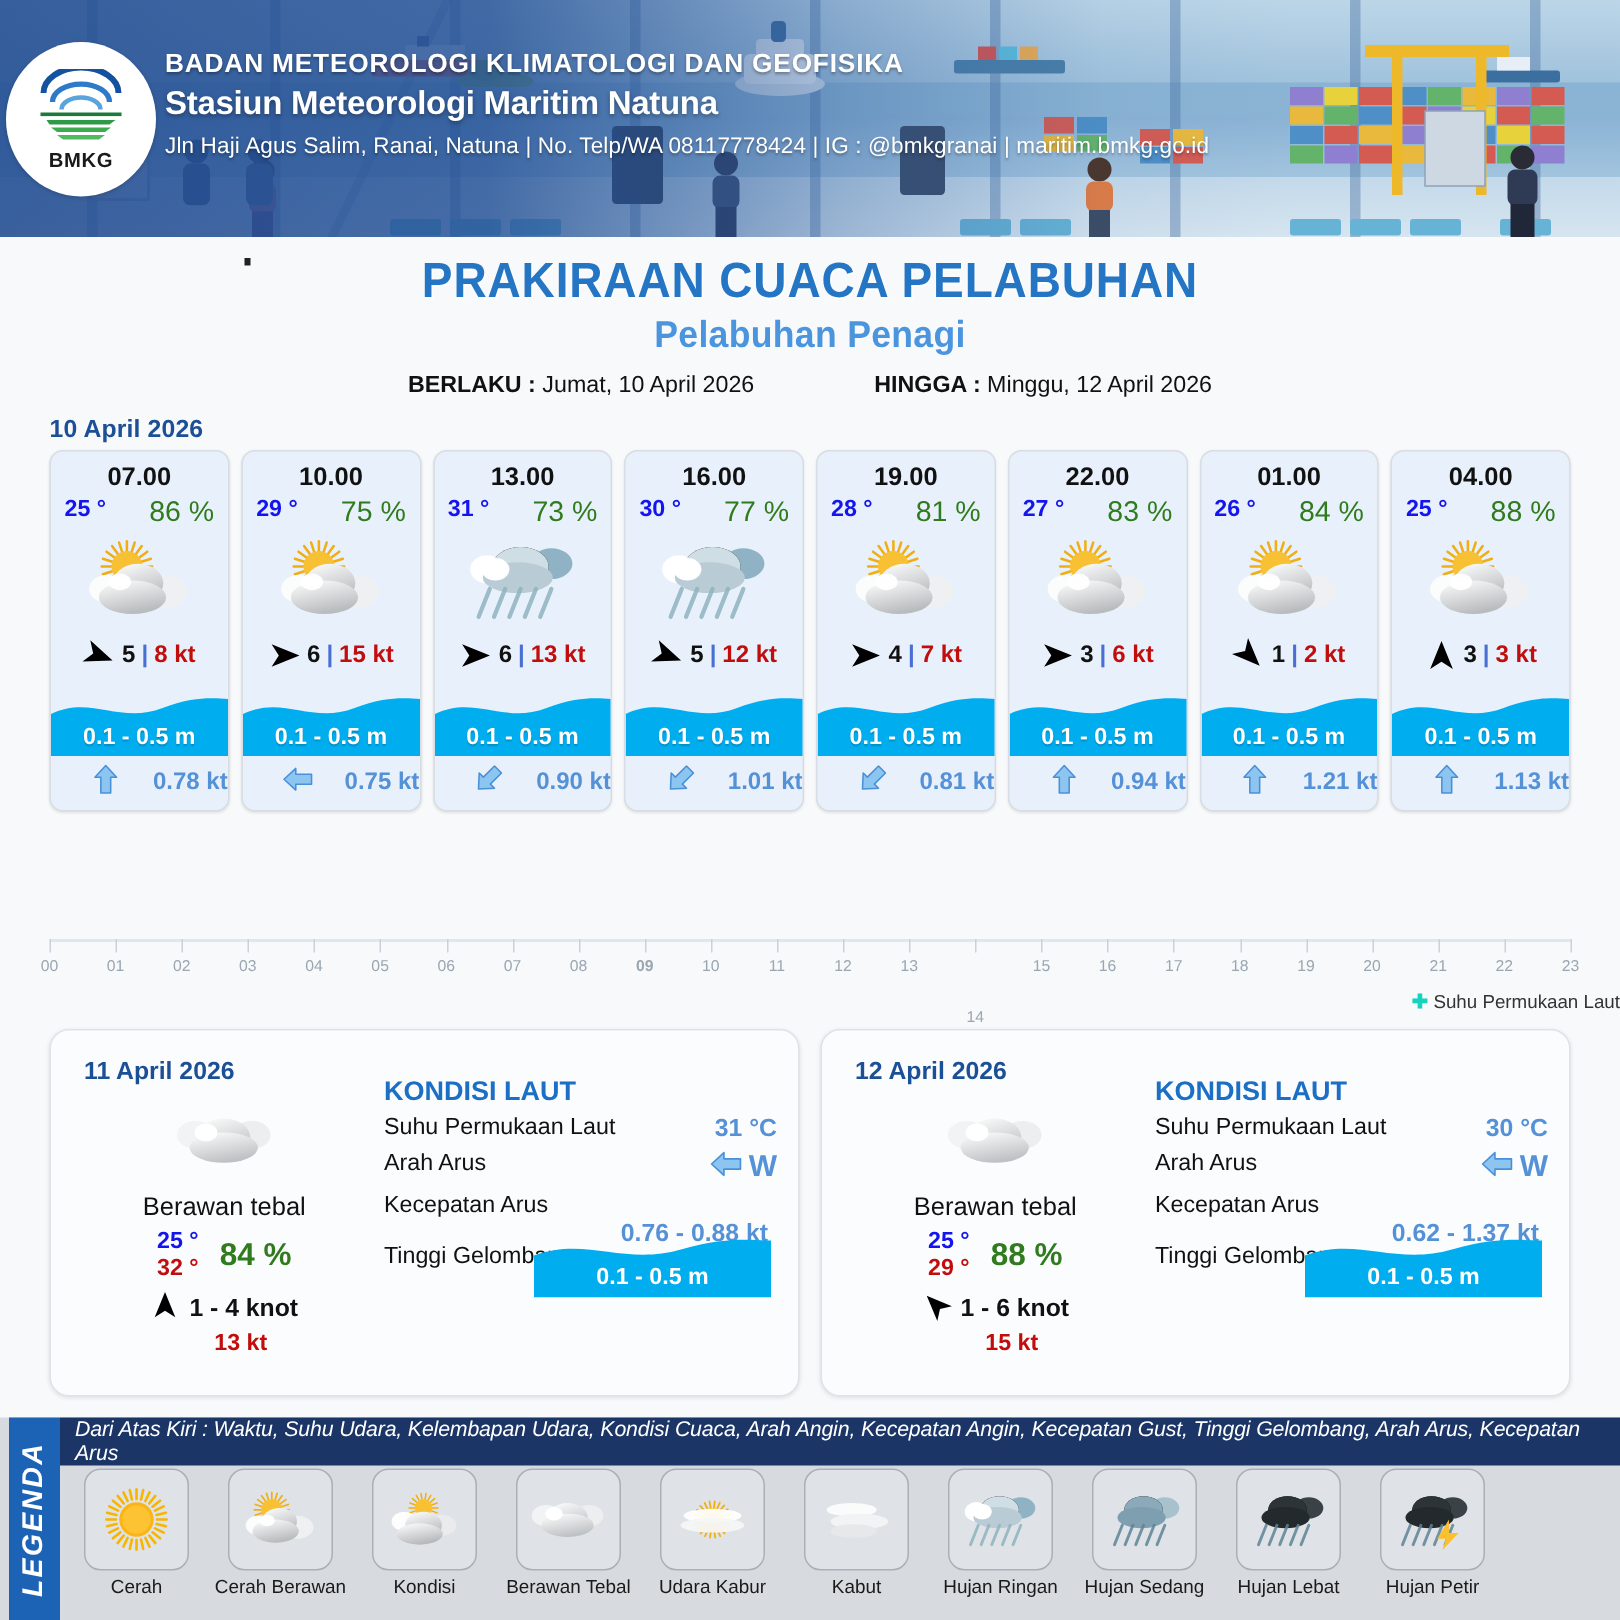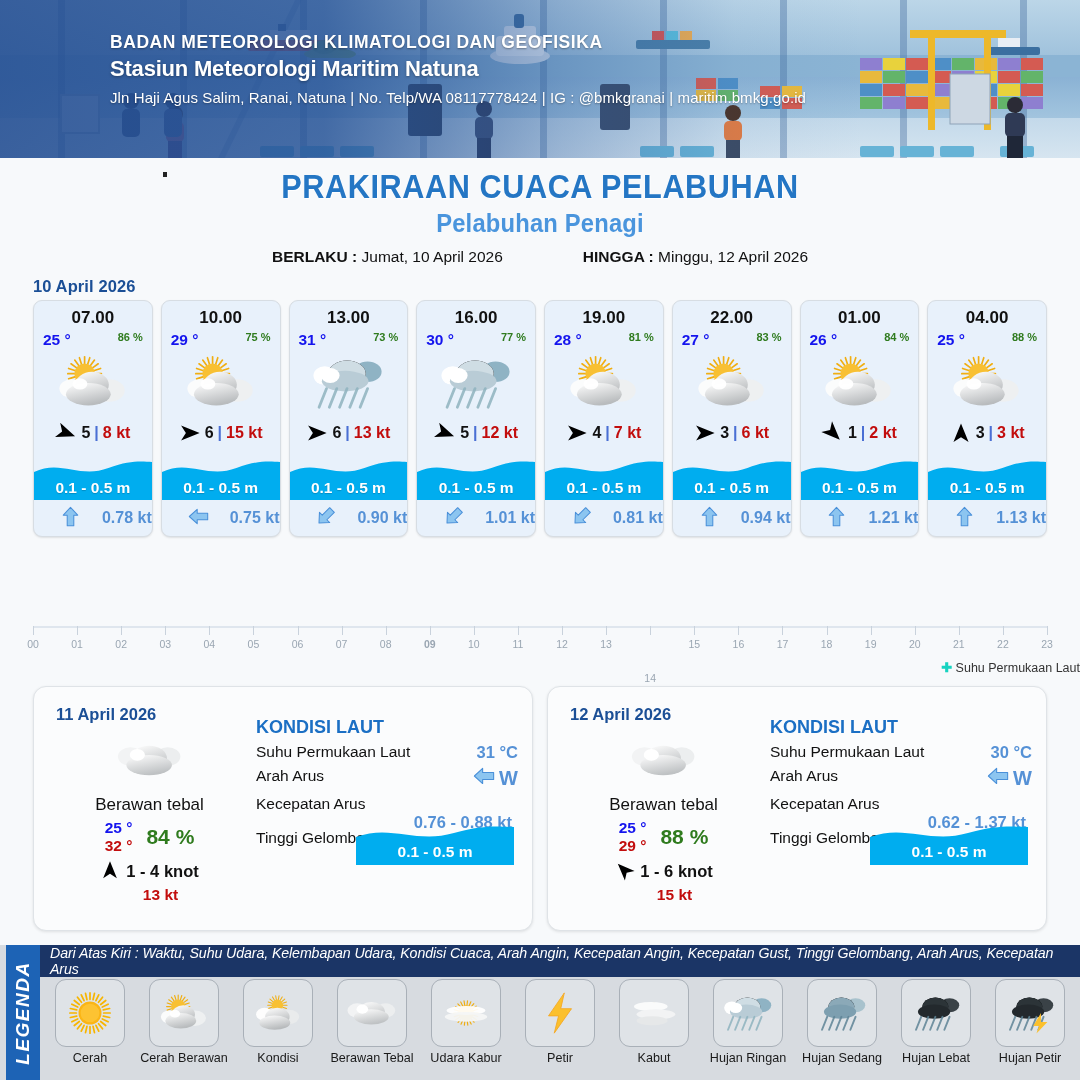--- a/index.html
+++ b/index.html
@@ -85,21 +85,21 @@
   
   .cards { position:absolute; left:33px; top:300px; width:1014px; display:flex; gap:8px; }
   .card {
     width:120px; background:#e8f1fb; border:1px solid #d7dde3; border-radius:9px;
     overflow:hidden; position:relative; box-shadow:0 1px 2px rgba(0,0,0,.10);
     display:flex; flex-direction:column;
   }
   .c-hour { text-align:center; font-size:17px; font-weight:bold; color:#111; padding-top:7px; }
   .c-tr { display:flex; justify-content:space-between; padding:3px 9px 0 9px; }
   .c-temp { font-size:15.5px; font-weight:bold; color:#1414ee; }
-  .c-hum { font-size:11px; font-weight:bold; color:#2f7b1e; }
+  .c-hum { font-size:19px; font-weight:normal; color:#2f7b1e; }
   .c-icon { height:66px; display:flex; align-items:center; justify-content:center; margin-top:1px; }
   .c-wind { display:flex; align-items:center; justify-content:center; gap:4px; height:34px; }
   .c-wind .arr { width:22px; height:22px; display:block; }
   .c-wind .wdir { font-size:16px; font-weight:bold; color:#111; }
   .c-wind .bar { color:#4a6fd4; font-size:16px; font-weight:bold; }
   .c-wind .wspd { font-size:16px; font-weight:bold; color:#c20d0d; }
   .c-wave { position:relative; height:50px; }
   .c-wave .wavebg { position:absolute; left:0; top:0; width:100%; height:50px; }
   .c-wave .wtxt {
     position:absolute; left:0; bottom:3px; width:100%; text-align:center;
@@ -313,20 +313,32 @@
     <rect x="5" y="17" width="20" height="24" rx="5" fill="#2f3a55"></rect>
     <rect x="7" y="40" width="16" height="22" fill="#1f2738"></rect>
   </svg>
 
   <div style="position:absolute;left:408px;top:84px;width:34px;height:52px;background:#2e3a52;border-radius:3px"></div>
   <div style="position:absolute;left:600px;top:84px;width:30px;height:46px;background:#3a4a66;border-radius:3px"></div>
   <div style="position:absolute;left:60px;top:94px;width:40px;height:40px;background:#cfdcea;border:2px solid #9bb0c6"></div>
 
   <div class="banner-overlay"></div>
 
+  <div class="logo-oval">
+    <svg class="logo-mark" viewBox="0 0 62 52">
+      <path d="M6 16 A25 17 0 0 1 56 16" fill="none" stroke="#1452a0" stroke-width="4"></path>
+      <path d="M12 22 A19 12 0 0 1 50 22" fill="none" stroke="#2d7ac8" stroke-width="3.5"></path>
+      <path d="M18 27 A13 8 0 0 1 44 27" fill="none" stroke="#5aa4dd" stroke-width="3"></path>
+      <rect x="4" y="29" width="54" height="2.4" fill="#1d7a3c"></rect>
+      <path d="M8 34 H54 L50 37 H10 Z" fill="#2f9a46"></path>
+      <path d="M11 39 H51 L47 42 H15 Z" fill="#3cab50"></path>
+      <path d="M15 44 H47 L43 47 H19 Z" fill="#4fbb5e"></path>
+    </svg>
+    <div class="logo-text">BMKG</div>
+  </div>
 
   <div class="hdr-texts">
     <div class="hdr-l1">BADAN METEOROLOGI KLIMATOLOGI DAN GEOFISIKA</div>
     <div class="hdr-l2">Stasiun Meteorologi Maritim Natuna</div>
     <div class="hdr-l3">Jln Haji Agus Salim, Ranai, Natuna  | No. Telp/WA 08117778424 | IG : @bmkgranai | maritim.bmkg.go.id</div>
   </div>
 </div>
 
 <div class="title-wrap">
   <div class="dot-mark"></div>
@@ -1206,28 +1218,20 @@
     </g>
     <circle cx="45" cy="32" r="12" fill="#f8c033"></circle>
     <ellipse cx="45" cy="28" rx="30" ry="7" fill="#ffffff" opacity=".92"></ellipse>
     <ellipse cx="45" cy="38" rx="33" ry="7.5" fill="#f4f5f6" opacity=".95"></ellipse>
   </svg>
         </div>
     <div class="leg-lab">Udara Kabur</div>
       </div>
       <div class="leg-item">
     <div class="leg-box">
-          <svg viewBox="0 0 64 64" width="46" height="46">
-    <path d="M38 4 L16 36 H30 L24 60 L48 26 H33 Z" fill="#fbc02d" stroke="#f5a623" stroke-width="1.2"></path>
-  </svg>
-        </div>
-    <div class="leg-lab">Petir</div>
-      </div>
-      <div class="leg-item">
-    <div class="leg-box">
           <svg viewBox="0 0 90 56" width="58" height="46">
     <g stroke="#e8c24a" stroke-width="1.4" stroke-linecap="round" opacity=".8">
       <line x1="53" y1="26" x2="59" y2="26"></line>
               <line x1="52.391036260090296" y1="29.061467458920717" x2="57.93431345515801" y2="31.357568053111258"></line>
               <line x1="50.65685424949238" y1="31.65685424949238" x2="54.89949493661167" y2="35.89949493661166"></line>
               <line x1="48.06146745892072" y1="33.391036260090296" x2="50.35756805311126" y2="38.93431345515801"></line>
               <line x1="45" y1="34" x2="45" y2="40"></line>
               <line x1="41.93853254107928" y1="33.391036260090296" x2="39.64243194688874" y2="38.93431345515801"></line>
               <line x1="39.34314575050762" y1="31.65685424949238" x2="35.10050506338834" y2="35.89949493661167"></line>
               <line x1="37.608963739909704" y1="29.06146745892072" x2="32.06568654484199" y2="31.357568053111258"></line>

